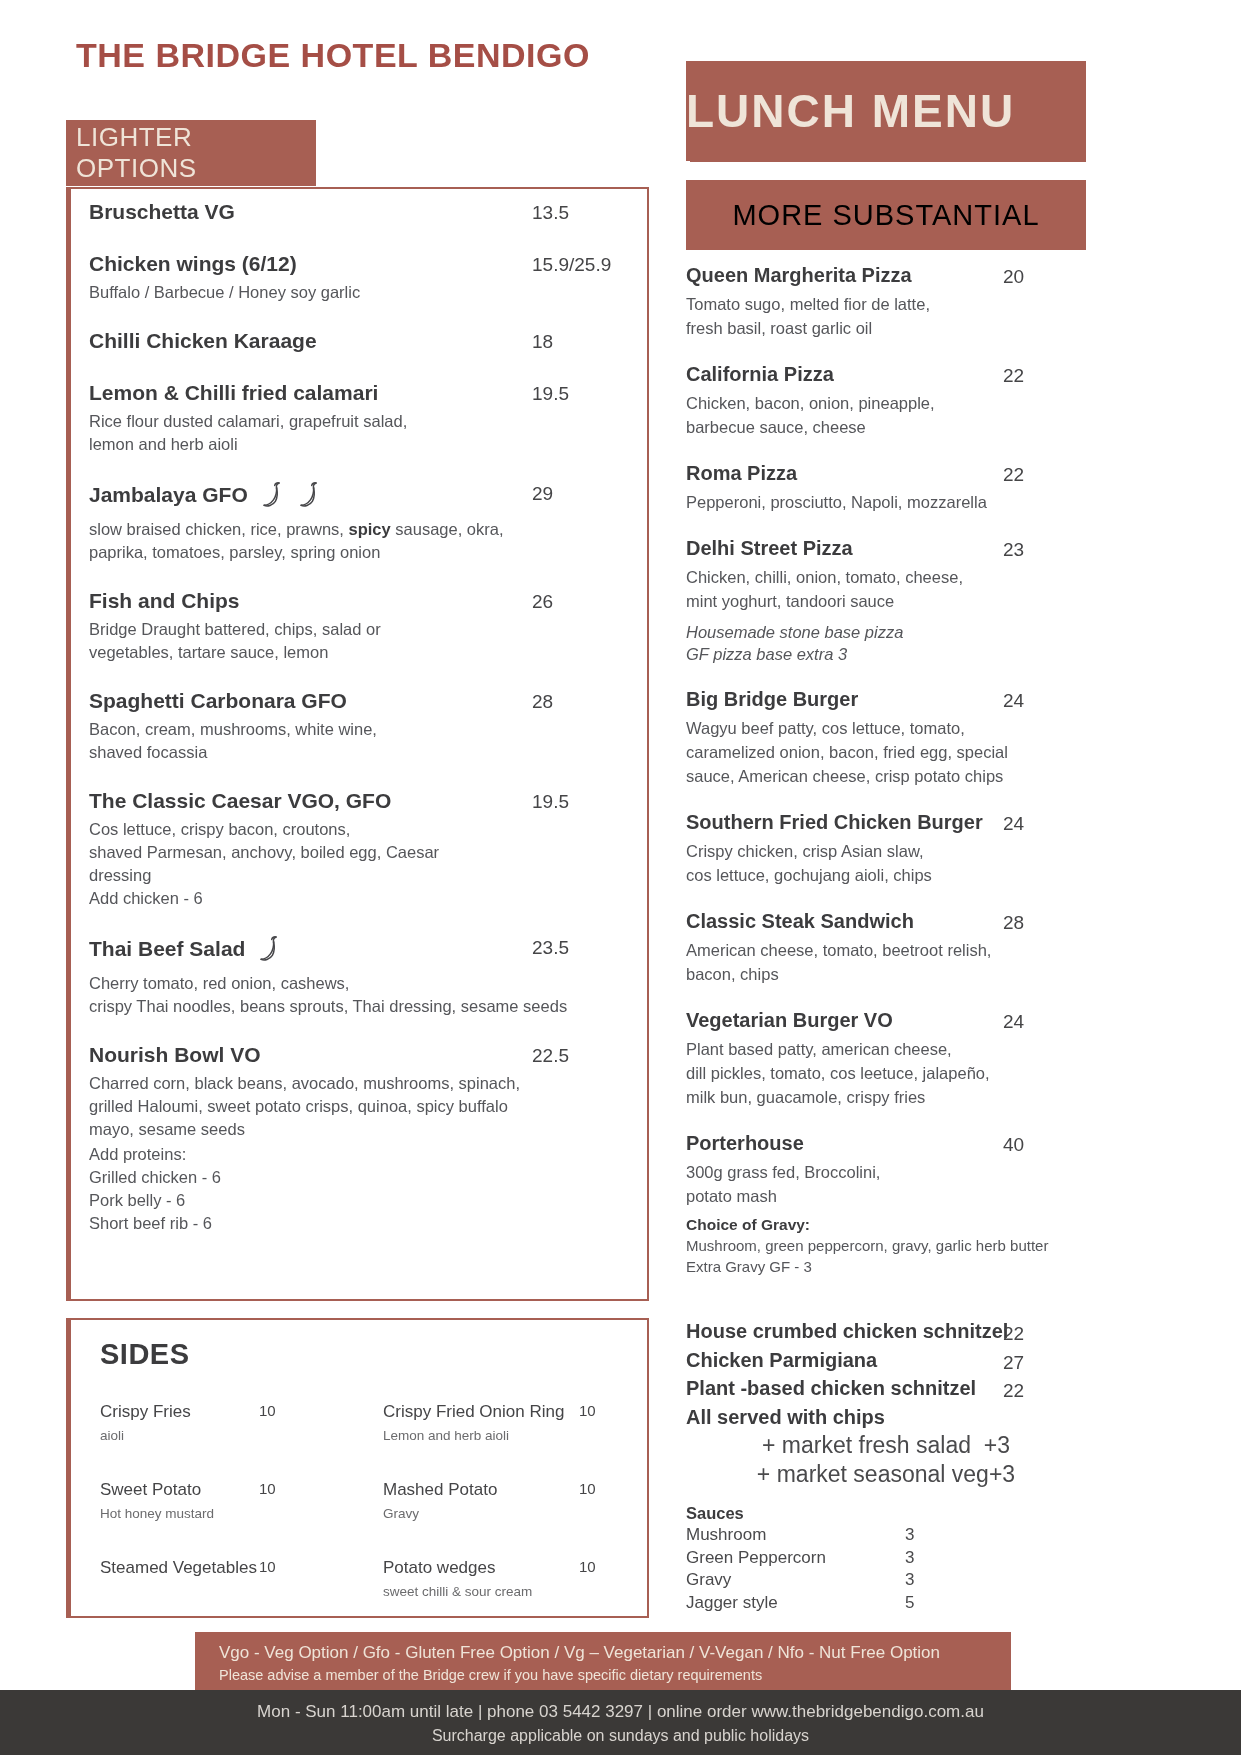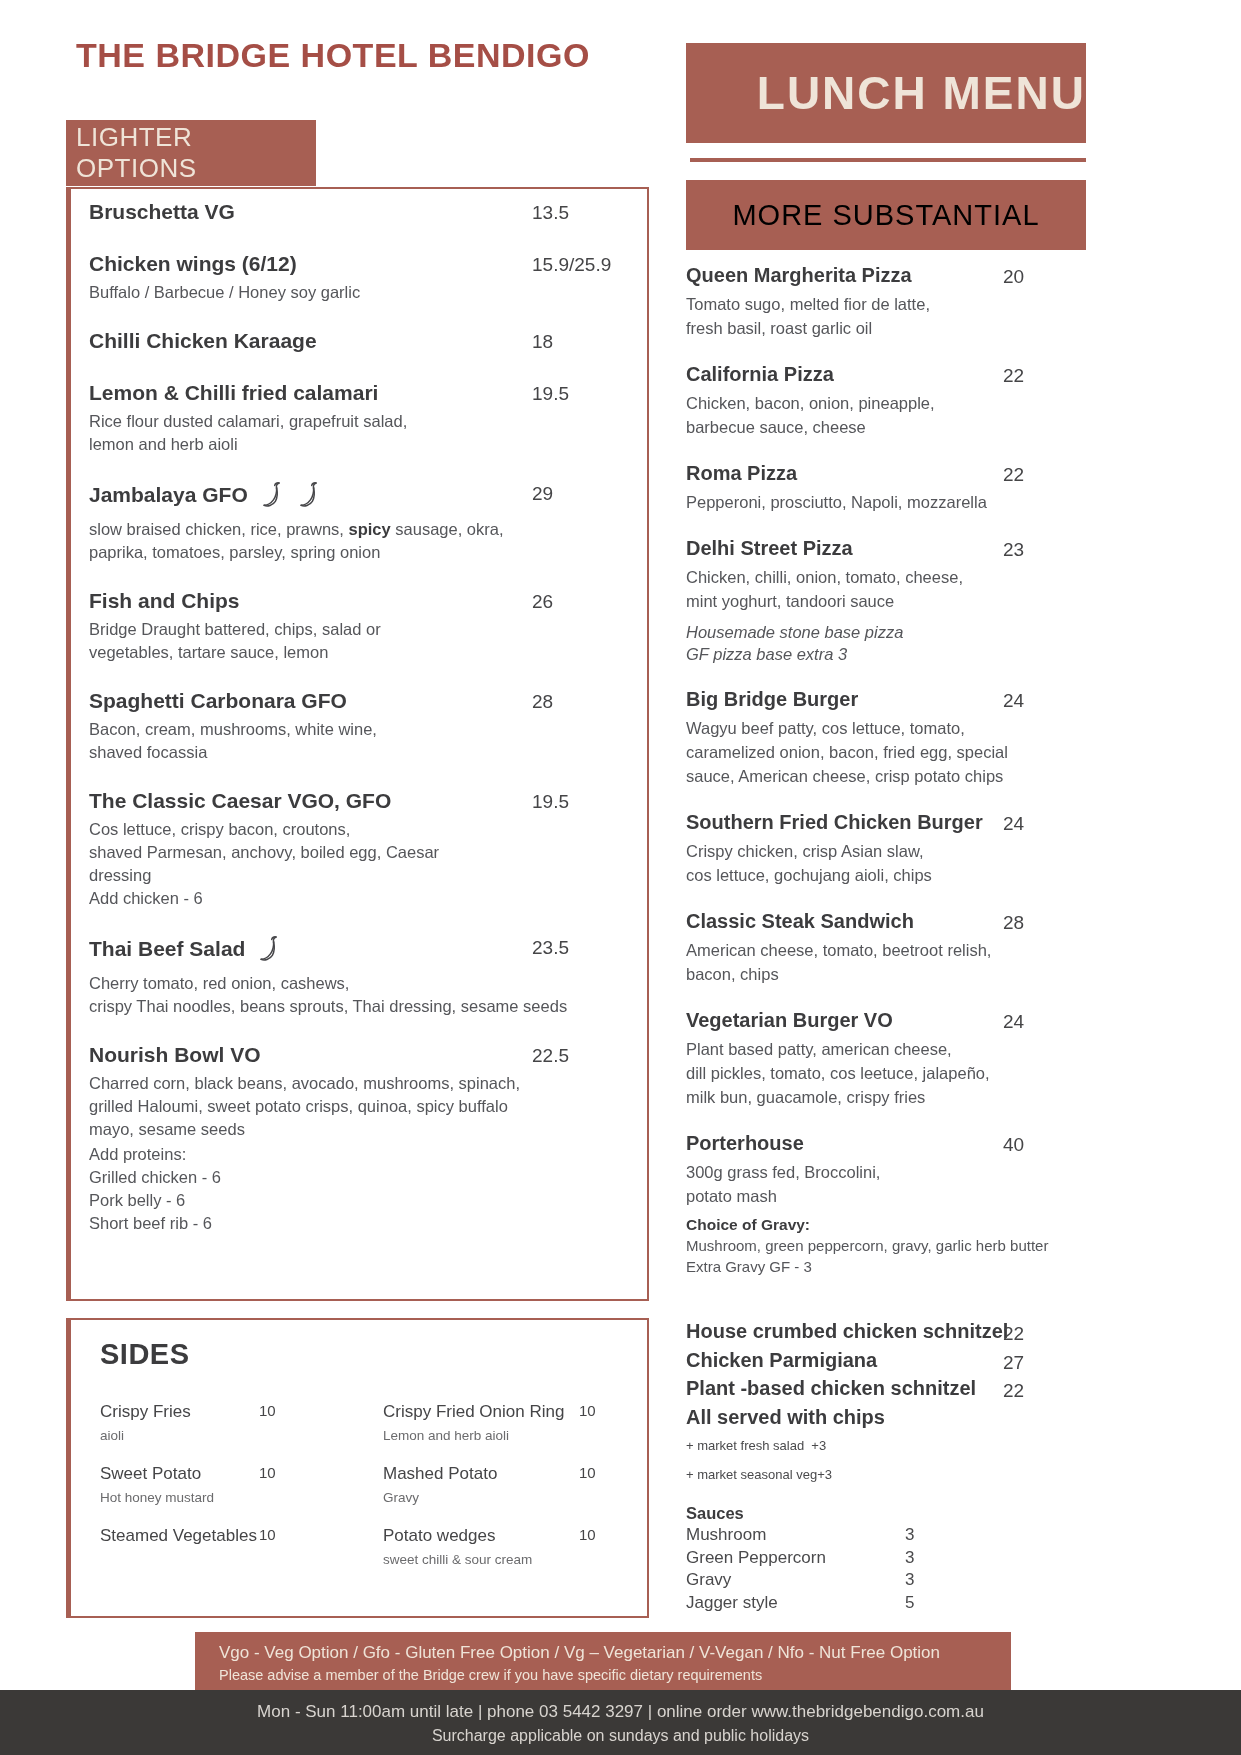--- a/index.html
+++ b/index.html
@@ -13,23 +13,23 @@
   .page-title {
     position:absolute; left:76px; top:36px;
     font-size:34px; font-weight:700; letter-spacing:.5px; color:#a54e46;
   }
   .lighter-banner {
     position:absolute; left:66px; top:120px; width:250px; height:66px;
     background:#a75f53; color:#efe4d8; font-size:26px; letter-spacing:.5px;
     display:flex; align-items:center; padding-left:10px; box-sizing:border-box;
   }
   .lunch-banner {
-    position:absolute; left:686px; top:43px; width:400px; height:100px;
+    position:absolute; left:686px; top:61px; width:400px; height:100px;
     background:#a75f53; color:#efe4d8; font-size:46px; font-weight:700; letter-spacing:2px;
-    display:flex; align-items:center; justify-content:flex-end;
+    display:flex; align-items:center; justify-content:flex-start;
   }
   .lunch-divider {
     position:absolute; left:690px; top:158px; width:396px; height:4px; background:#a75f53;
   }
   .substantial-banner {
     position:absolute; left:686px; top:180px; width:400px; height:70px;
     background:#a75f53; color:#000000; font-size:29px; letter-spacing:1px;
     display:flex; align-items:center; justify-content:center;
   }
   
@@ -66,28 +66,28 @@
   .para.italic .line { font-style:italic; line-height:22px; }
   .para.small { margin-top:6px; }
   .para.small .line { font-size:15px; line-height:21px; }
   .para.small .line b { font-size:15.5px; }
   .chili { display:inline-block; margin-left:9px; vertical-align:-6px; }
   .chili svg { transform:rotate(-10deg); }
   
   .schnitzel-block { margin-top:40px; }
   .schnitzel-row { position:relative; font-size:20px; font-weight:700; line-height:28.5px; white-space:nowrap; }
   .schnitzel-row .item-price { top:3px; }
-  .extra-line { font-size:13px; line-height:29px; color:#4a4a4c; white-space:pre; }
+  .extra-line { font-size:23px; line-height:29px; color:#4a4a4c; white-space:pre;text-align:center; }
   .sauces-block { margin-top:13px; }
   .sauces-heading { font-size:16.5px; font-weight:700; line-height:22px; color:#3c3c3e; }
   .sauce-row { position:relative; width:280px; font-size:17px; line-height:22.5px; color:#4a4a4c; }
   .sauce-price { position:absolute; left:219px; top:0; }
   
   .sides-title { font-size:29px; font-weight:700; letter-spacing:.5px; color:#3c3c3e; }
-  .sides-grid { display:grid; grid-template-columns:283px 1fr; row-gap:17px; margin-top:30px; }
+  .sides-grid { display:grid; grid-template-columns:283px 1fr; row-gap:33px; margin-top:30px; }
   .side { display:flex; }
   .side .side-name { width:159px; font-size:17px; color:#454547; line-height:21px; }
   .side.col2 .side-name { width:196px; }
   .side .side-sub { font-size:13.5px; color:#6b6b6d; margin-top:3px; }
   .side .side-price { font-size:15px; color:#454547; padding-top:1px; }
   
   .dietary-bar {
     position:absolute; left:195px; top:1632px; width:816px; height:58px;
     background:#a75f53; color:#efe4d8; box-sizing:border-box; padding:9px 0 0 24px;
   }

